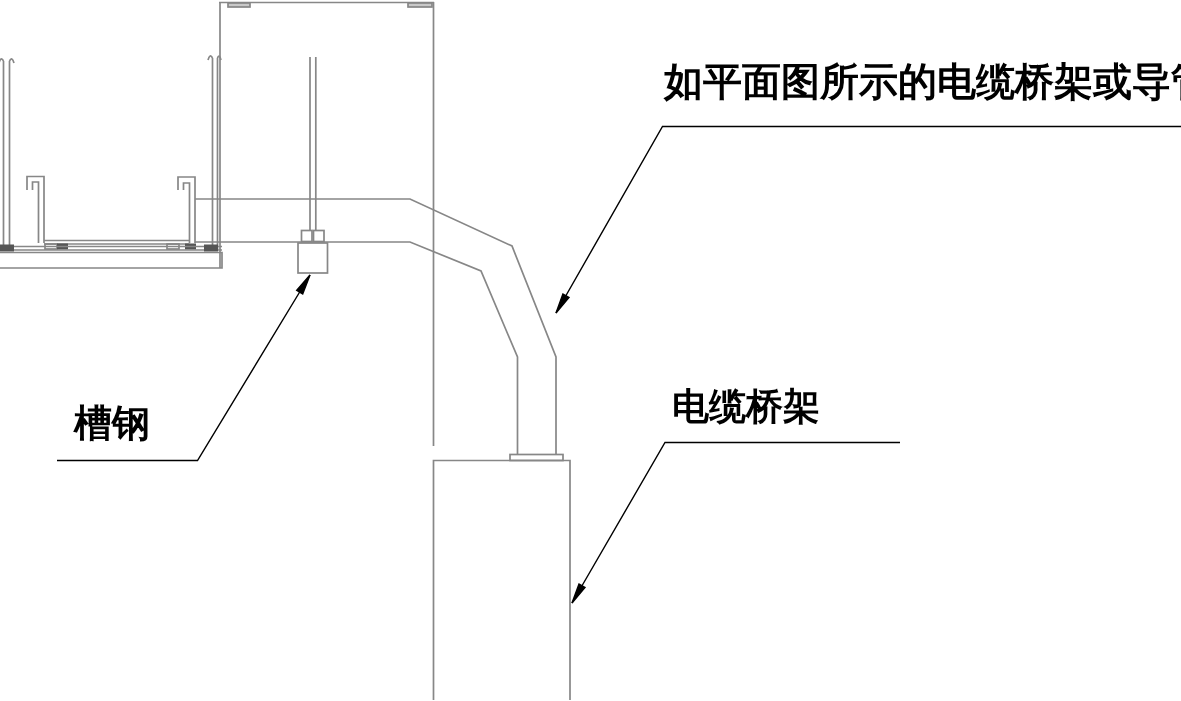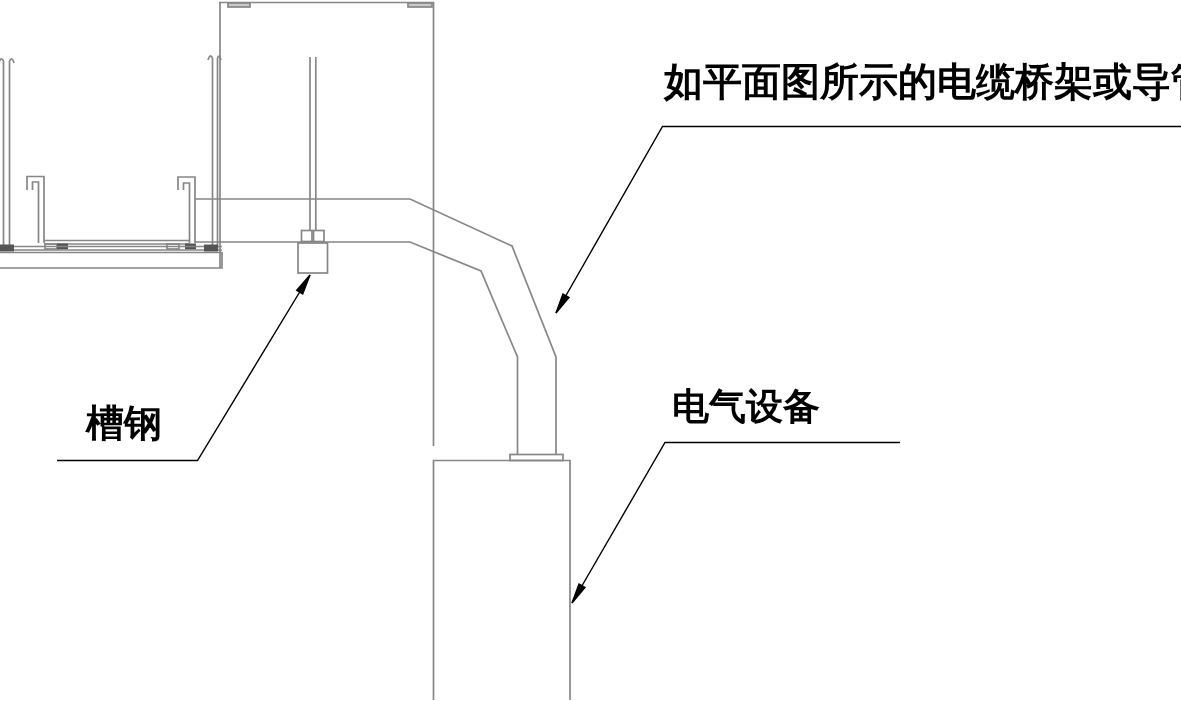--- a/index.html
+++ b/index.html
@@ -15,21 +15,21 @@
     position:absolute;
     color:#000;
     font-weight:bold;
     white-space:nowrap;
     line-height:1.05;
     letter-spacing:0px;
     font-family:"Liberation Sans", sans-serif;
   }
   #label-plan-conduit{left:664px;top:62px;font-size:39px;}
   #label-cable-tray{left:21px;top:274px;font-size:38px;}
-  #label-channel-steel{left:86px;top:404px;font-size:38px;}
+  #label-channel-steel{left:74px;top:404px;font-size:38px;}
   #label-electrical-equipment{left:672px;top:388px;font-size:37px;}
 </style>
 </head>
 <body>
 
 <div id="stage">
 
   <svg id="drawing" width="1181" height="701" viewBox="0 0 1181 701">
 
     <g stroke="#878787" stroke-width="1.7" fill="none">
@@ -96,14 +96,14 @@
       <path d="M900,442.5 H665 L572,603"></path>
       <polygon fill="#000" points="572,603 585,587.5 579,584"></polygon>
     </g>
   </svg>
 
   <div class="cad-label" id="label-plan-conduit">如平面图所示的电缆桥架或导管</div>
 
 
   <div class="cad-label" id="label-channel-steel">槽钢</div>
 
-  <div class="cad-label" id="label-electrical-equipment">电气设备</div>
+  <div class="cad-label" id="label-electrical-equipment">电缆桥架</div>
 </div>
 
 </body></html>

